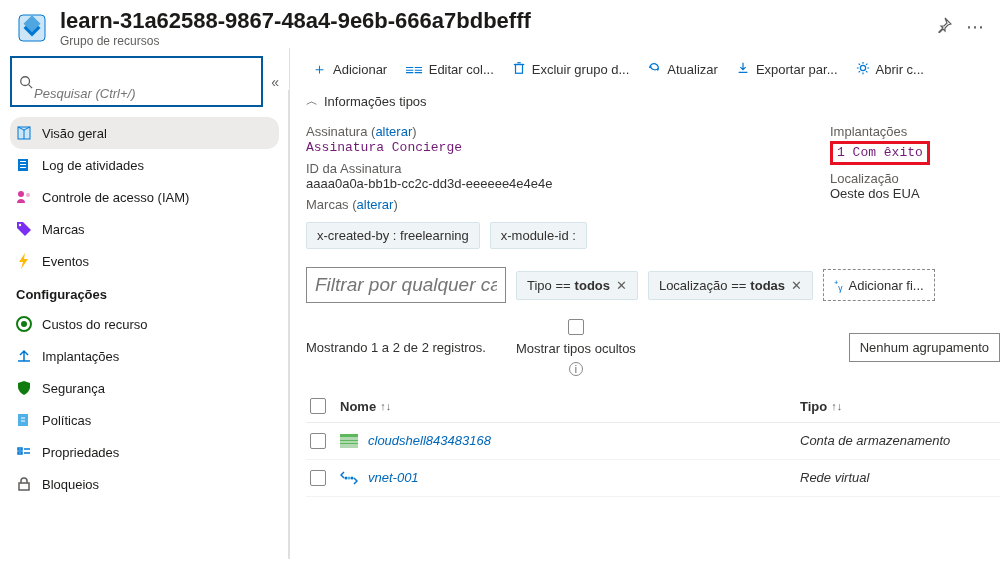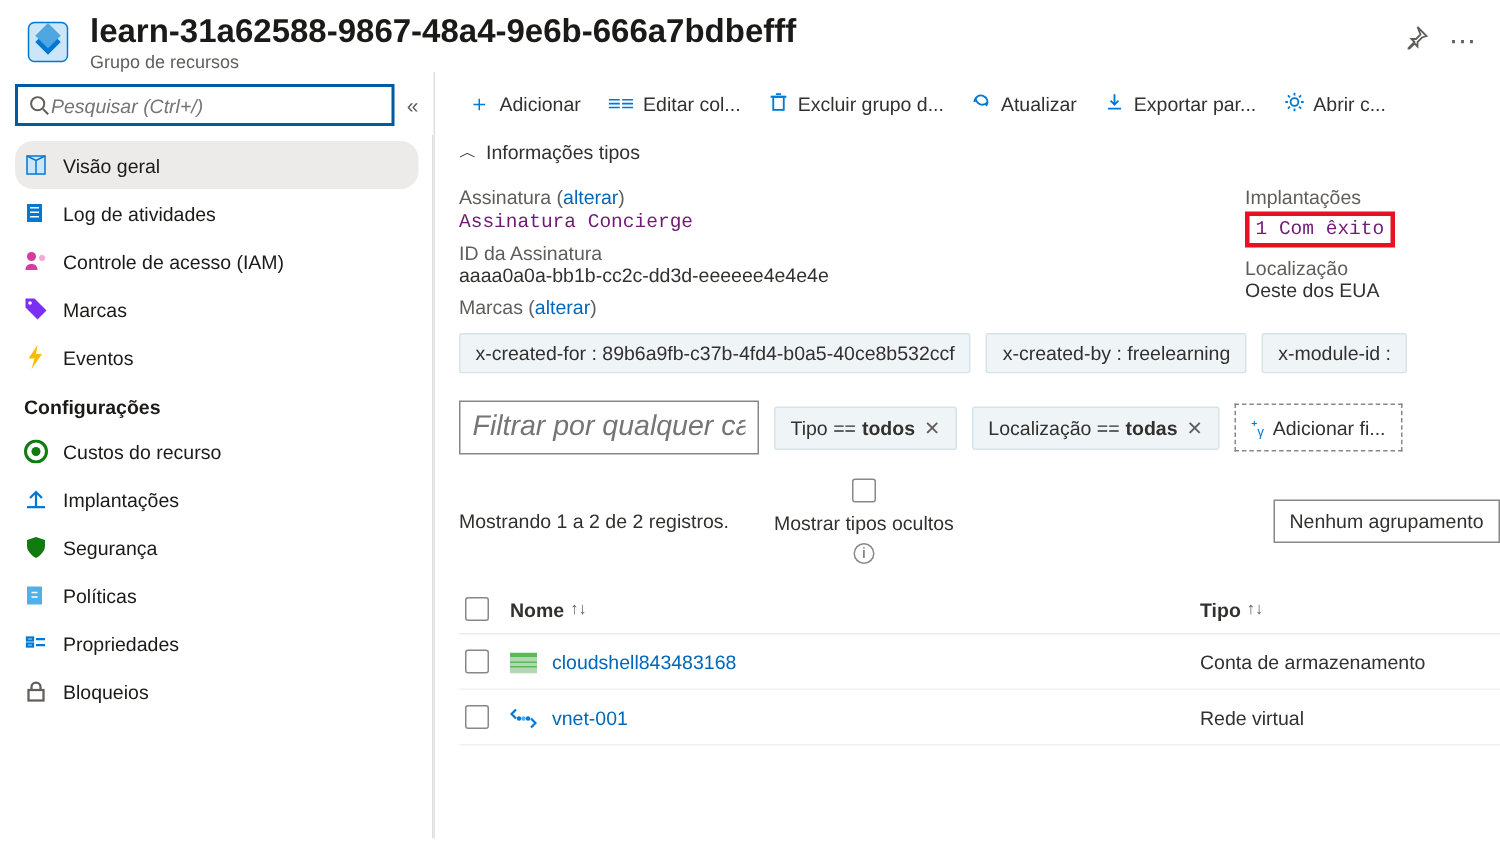--- a/index.html
+++ b/index.html
@@ -13,21 +13,21 @@
 .header-subtitle { font-size: 12px; color: #605e5c; margin-top: 0px; }
 .header-actions { display: flex; gap: 14px; align-items: center; margin-top: 8px; }
 .pin-btn, .more-btn { cursor: pointer; color: #605e5c; font-size: 18px; }
 
 .layout { display: flex; height: calc(100% - 52px); }
 .sidebar { width: 290px; border-right: 1px solid #e1dfdd; padding: 8px 10px; overflow: hidden; position: relative; background: linear-gradient(to bottom, #fff 0%, #fff 92%, rgba(255,255,255,0) 100%); }
 .sidebar::after { content:''; position:absolute; right:0; top:42px; bottom:0; width:1px; background:#e1dfdd; }
 
 .search-row { display:flex; align-items:center; gap:8px; margin-bottom: 10px; }
 .search-box { flex:1; border: 2px solid #005a9e; display:flex; align-items:center; padding: 4px 6px; }
-.search-box input { border:none; outline:none; flex:1; font-size:13px; font-style: italic; color:#605e5c; }
+.search-box input { border:none; outline:none; flex:1; font-size:13px; font-style: italic; color:#605e5c;margin-top:24px; }
 .collapse-btn { color:#605e5c; cursor:pointer; font-size:14px; }
 
 .nav-item { display:flex; align-items:center; gap:10px; padding:8px 6px; cursor:pointer; border-radius:12px; font-size:13px; color:#1b1a19; }
 .nav-item.active { background:#edebe9; }
 .nav-section { font-weight:600; font-size:13px; padding: 10px 6px 6px; color:#1b1a19; }
 .nav-icon { width:16px; height:16px; display:inline-flex; align-items:center; justify-content:center; font-size:14px; }
 
 .main { flex:1; padding: 8px 0 0 16px; overflow:hidden; }
 .toolbar { display:flex; gap:6px; align-items:center; margin-bottom:10px; }
 .tool-btn { display:flex; align-items:center; gap:6px; padding:4px 6px; cursor:pointer; color:#323130; font-size:13px; white-space:nowrap; }
@@ -58,21 +58,21 @@
 .records-count { font-size:13px; }
 .show-hidden { display:flex; align-items:center; gap:6px; font-size:13px;flex-direction:column; }
 .grouping-select { margin-left:auto; border:1px solid #8a8886; padding:6px 10px; font-size:13px; white-space:nowrap; }
 
 .table { margin-top:14px; }
 .thead { display:flex; align-items:center; padding:8px 0; border-bottom:1px solid #edebe9; }
 .th-check, .td-check { width:34px; display:flex; align-items:center; justify-content:flex-start; padding-left:4px; }
 .th-name { flex:1; font-weight:600; font-size:13px; display:flex; gap:4px; align-items:center; }
 .th-type { width:200px; font-weight:600; font-size:13px; display:flex; gap:4px; align-items:center; }
 .sort-arrow { color:#605e5c; font-size:11px; }
-.trow { display:flex; align-items:flex-end; padding:10px 0; border-bottom:1px solid #f3f2f1; }
+.trow { display:flex; align-items:flex-start; padding:10px 0; border-bottom:1px solid #f3f2f1;font-style:italic; }
 .td-name { flex:1; display:flex; align-items:center; gap:10px; color:#0067b8; cursor:pointer; font-size:13px; }
 .td-type { width:200px; font-size:13px; }
 .res-icon { width:18px; height:14px; display:inline-flex; }
 
 .checkbox { width:16px; height:16px; border:1px solid #8a8886; border-radius:2px; background:#fff; }
 .info-ico { color:#605e5c; border:1px solid #8a8886; border-radius:50%; width:14px; height:14px; display:inline-flex; align-items:center; justify-content:center; font-size:10px; }
 </style>
 </head>
 <body>
 
@@ -276,21 +276,20 @@
         <div class="label">Implantações</div>
         <div class="highlight-box">
           <span class="link2">1 Com êxito</span>
         </div>
         <div class="label">Localização</div>
         <div>Oeste dos EUA</div>
       </div>
     </div>
 
     <div class="tags-row">
-      <span class="tag-pill">x-created-for : 89b6a9fb-c37b-4fd4-b0a5-40ce8b532ccf</span>
       <span class="tag-pill">x-created-by : freelearning</span>
       <span class="tag-pill">x-module-id :</span>
     </div>
 
     <div class="filters-row">
       <input class="filter-input" placeholder="Filtrar por qualquer campo..." style="">
       <span class="filter-pill">
           <span>Tipo == </span>
           <b>todos</b>
           <span class="x">✕</span>

